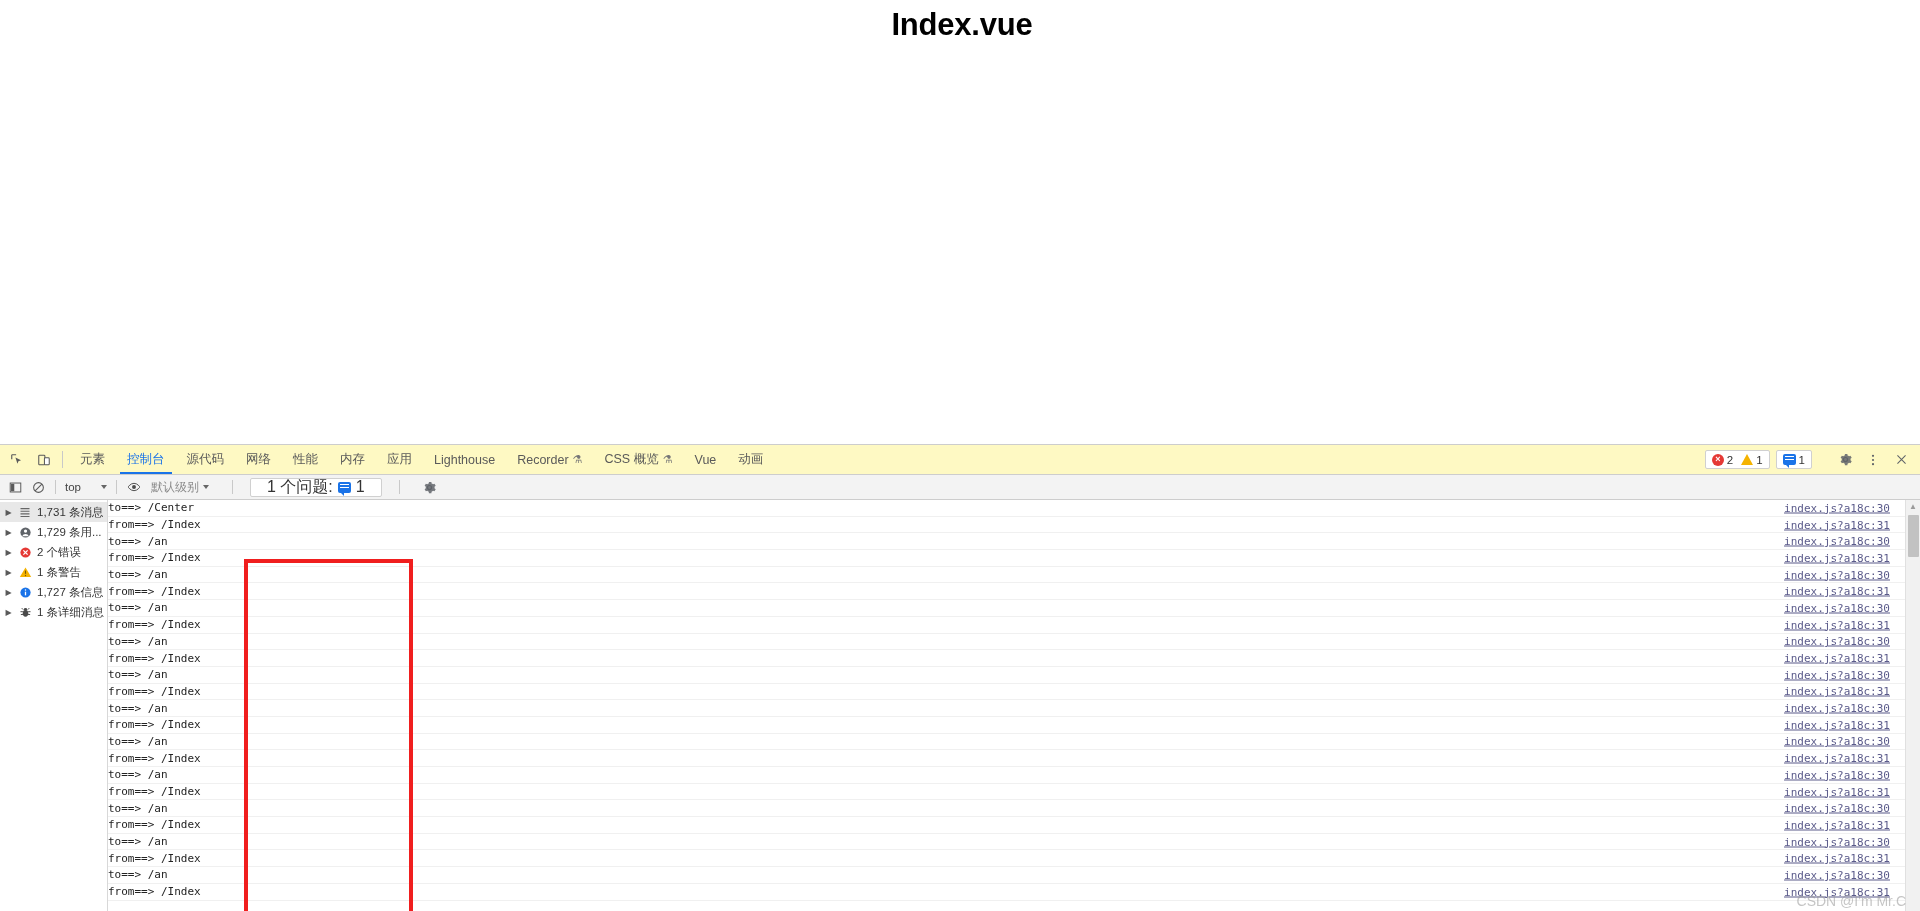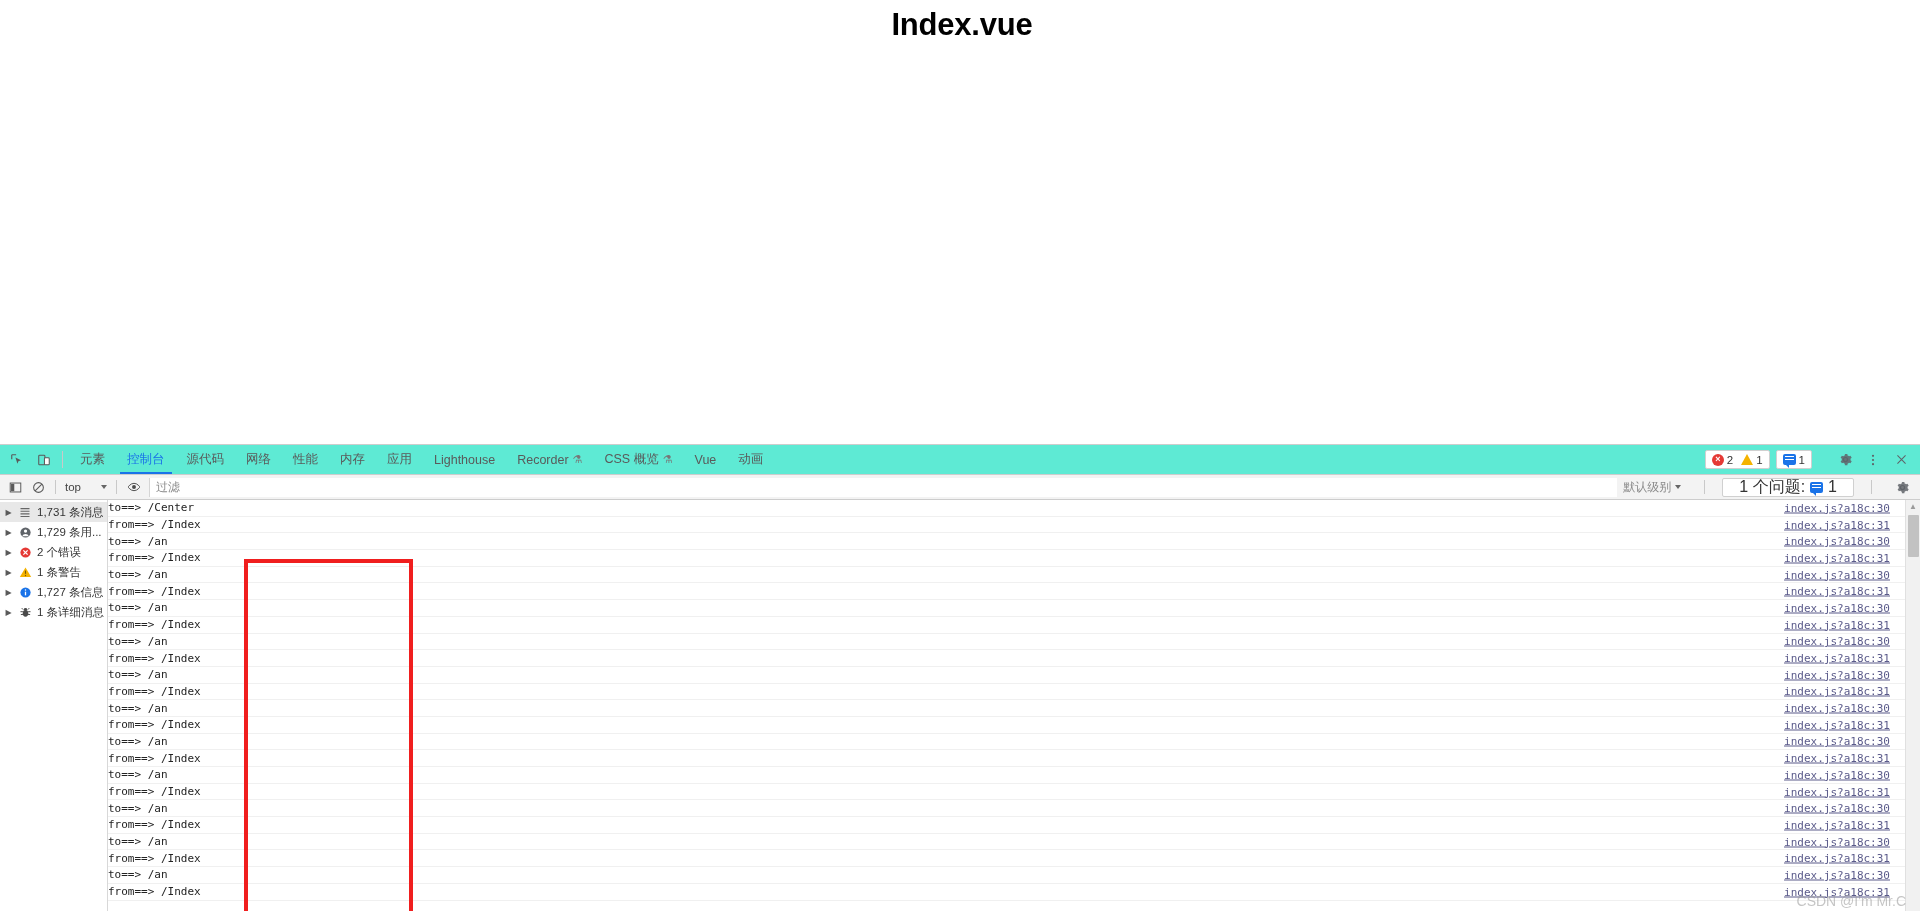--- a/index.html
+++ b/index.html
@@ -33,21 +33,21 @@
     background: #ffffff;
     border-top: 1px solid #cdcdcd;
     display: flex; flex-direction: column;
     font-size: 12px; color: #303030;
   }
 
   
   .tabbar {
     height: 30px; min-height: 30px;
     display: flex; align-items: stretch;
-    background: #5eead4;
+    background: #fef9c3;
     border-bottom: 1px solid #cdcdcd;
     padding-left: 3px;
     position: relative;
   }
   .tb-iconbtn {
     width: 27px; display: flex; align-items: center; justify-content: center;
     cursor: pointer;
   }
   .tb-sep {
     width: 1px; background: #c9c9c9; margin: 6px 6px 6px 5px;
@@ -342,21 +342,20 @@
         <span>top</span>
         <span class="caret-dn"></span>
       </div>
       <div class="fb-sep"></div>
       <div class="fb-btn">
         <svg width="14" height="14" viewBox="0 0 16 16">
           <path d="M1.3 8s2.6-4.2 6.7-4.2S14.7 8 14.7 8 12.1 12.2 8 12.2 1.3 8 1.3 8z" stroke="#4a4a4a" stroke-width="1.1" fill="none"></path>
           <circle cx="8" cy="8" r="2.2" fill="#4a4a4a"></circle>
         </svg>
       </div>
-      <input class="filter-input" placeholder="过滤" style="">
       <div class="fb-right">
         <div class="level-select">
           <span>默认级别</span>
           <span class="caret-dn"></span>
         </div>
         <div class="fb-sep"></div>
         <div class="issues-btn">
           <span>1 个问题:</span>
           <span class="msg-icon">
               <i></i>

